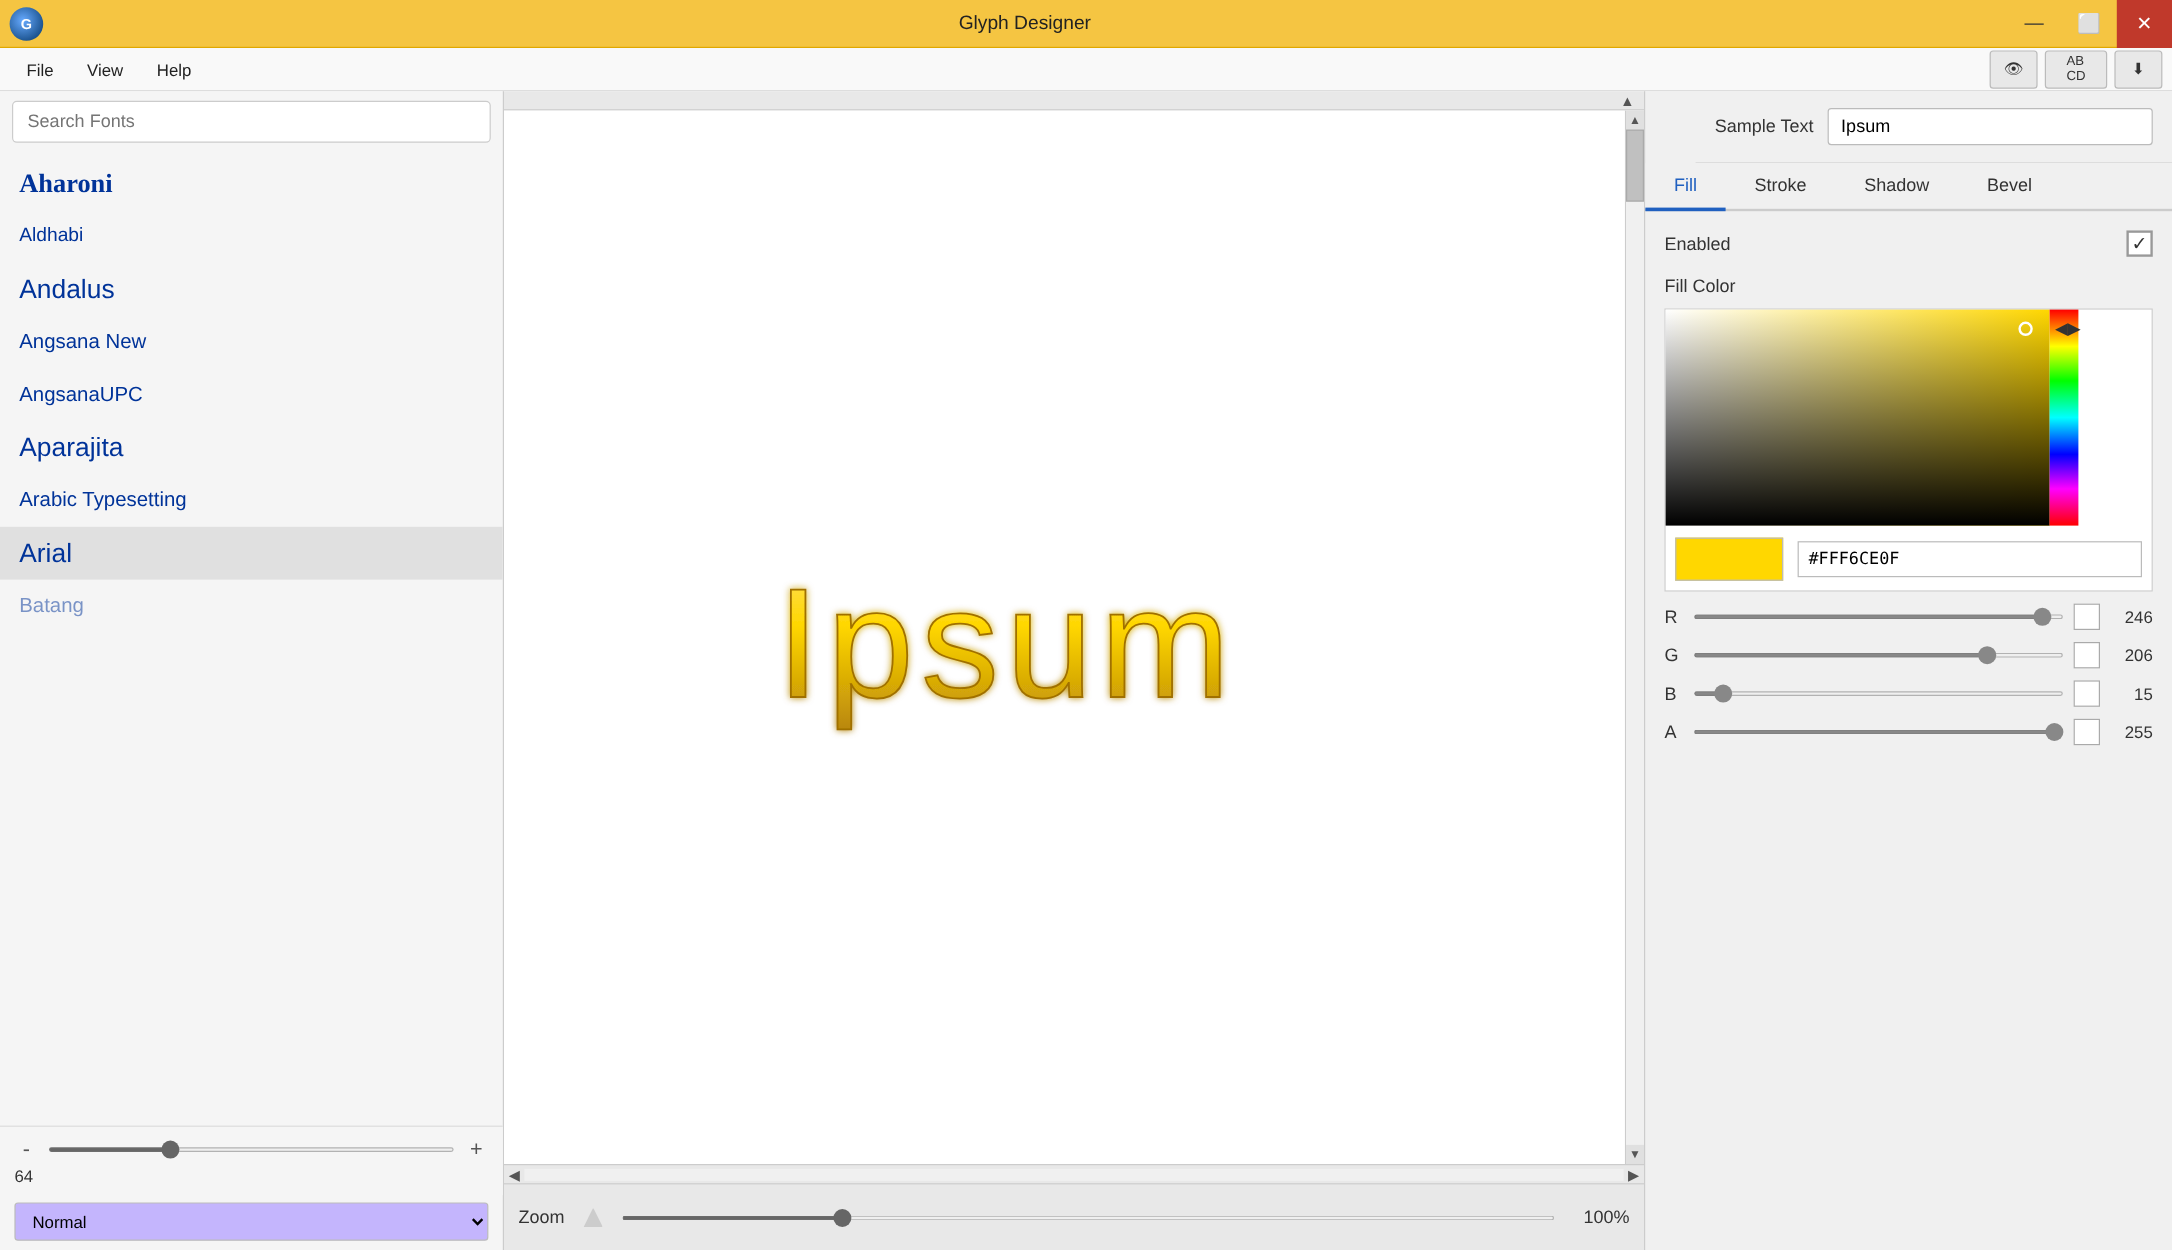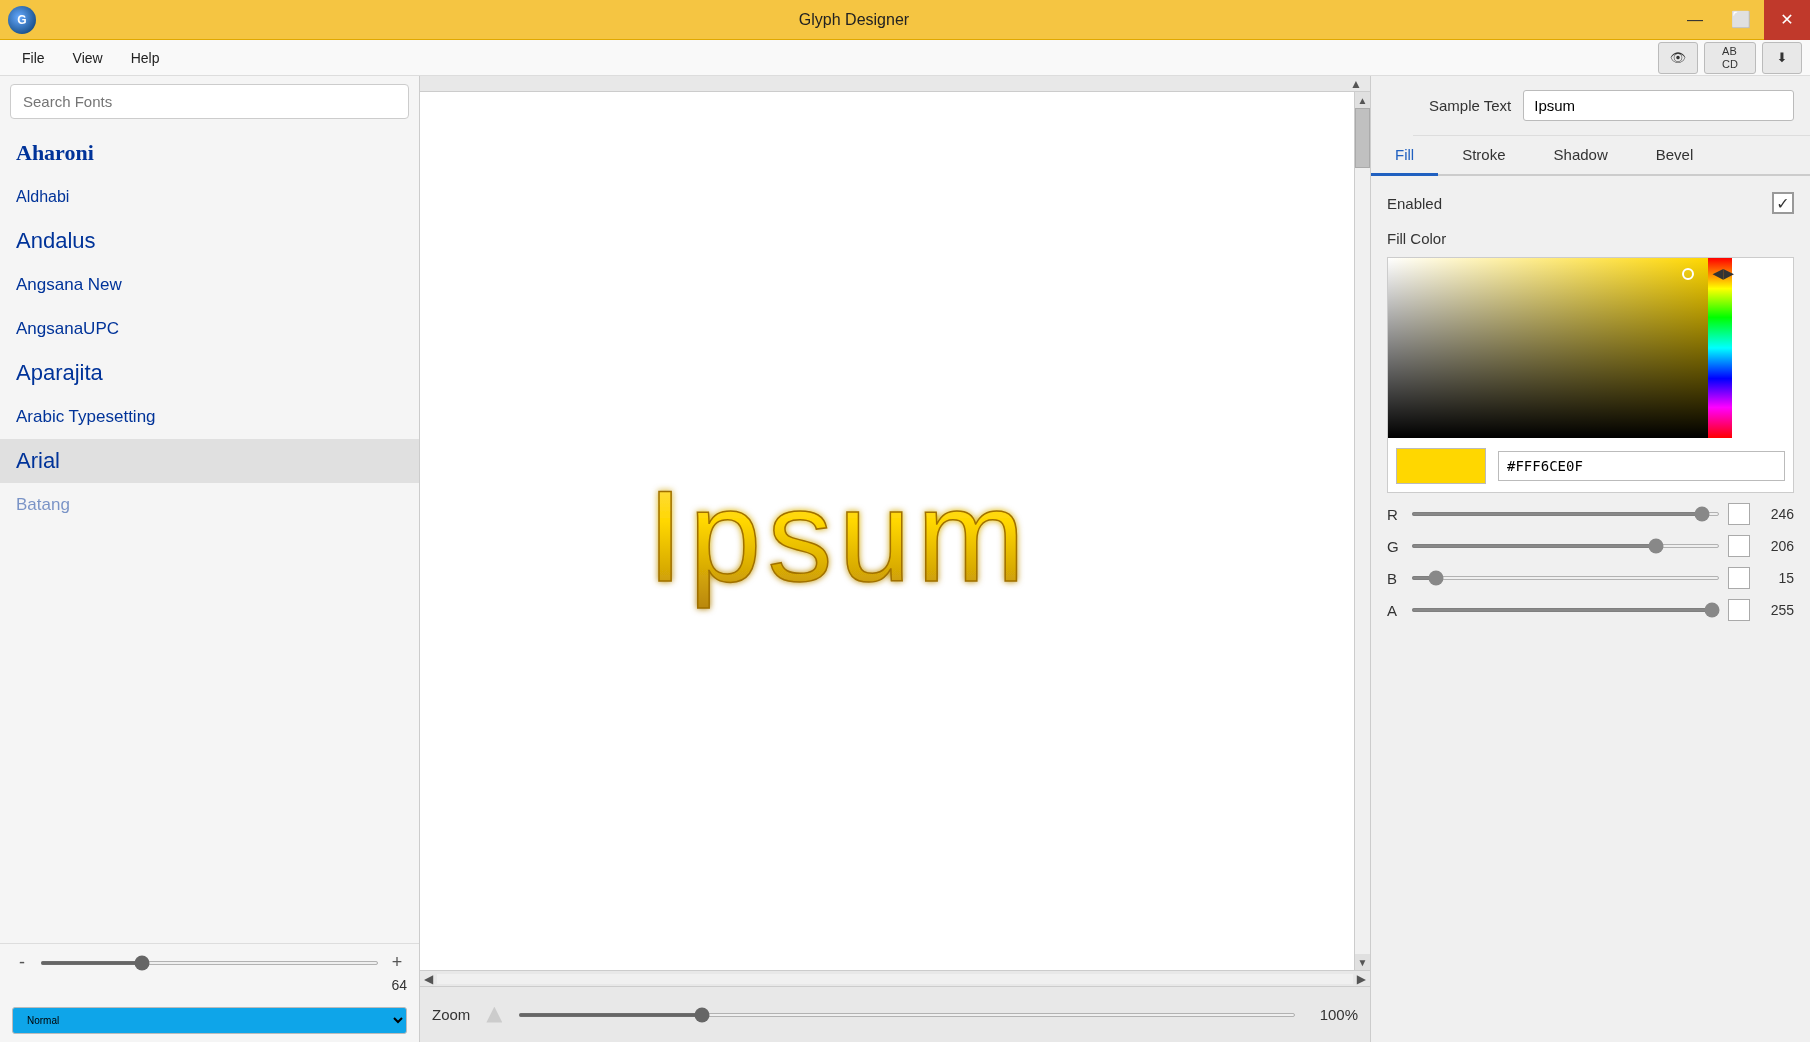--- a/index.html
+++ b/index.html
@@ -145,37 +145,37 @@
       width: 20px;
       text-align: center;
     }
     .size-slider {
       flex: 1;
       height: 4px;
       accent-color: #666;
       cursor: pointer;
     }
     .size-value {
-      text-align: right;
+      text-align: left;
       font-size: 14px;
       color: #333;
       margin-top: 4px;
     }
 
     
     .style-dropdown-row {
       padding: 6px 12px 8px;
     }
     .style-select {
       width: 100%;
       padding: 6px 10px;
-      font-size: 10px;
+      font-size: 14px;
       border: 1px solid #bbb;
       border-radius: 3px;
-      background: #0ea5e9;
+      background: #c4b5fd;
       cursor: pointer;
       appearance: auto;
     }
 
     
     .canvas-area {
       flex: 1;
       background: #f8f8f8;
       display: flex;
       flex-direction: column;

